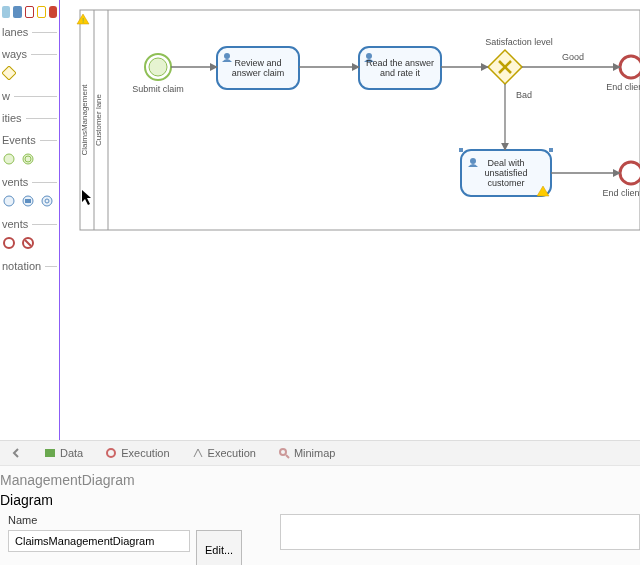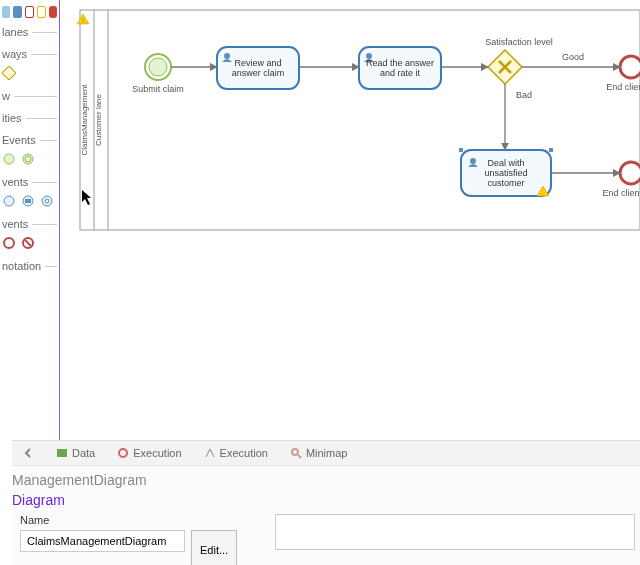--- a/index.html
+++ b/index.html
@@ -27,31 +27,31 @@
   .gateway-x { stroke:#bfa100; stroke-width:2.5; }
   .flow { stroke:#777; stroke-width:1.3; fill:none; marker-end:url(#arrow); }
   .lane-border { stroke:#999; stroke-width:1; fill:none; }
   .vlabel { font-size:8px; fill:#555; text-anchor:middle; }
   .small-label { font-size:9px; fill:#555; text-anchor:middle; }
   .warn-badge { fill:#ffcc00; stroke:#cc9900; stroke-width:0.5; }
   .user-icon { fill:#5e8fc1; }
   .cursor-ptr { fill:#000; }
 
   
-  .bottom { position:absolute; left:12px; right:0; bottom:0; height:125px; background:#fbfbfb; border-top:1px solid #ddd; }
+  .bottom { position:absolute; left:0; right:0; bottom:0; height:125px; background:#fbfbfb; border-top:1px solid #ddd; }
   .tabs { display:flex; gap:14px; padding:4px 6px; border-bottom:1px solid #e5e5e5; background:#f3f3f3; font-size:11px; color:#666; align-items:center;}
   .tab { display:flex; gap:4px; align-items:center; cursor:pointer; padding:2px 4px;}
   .tab-ic { width:12px; height:12px; display:inline-block;}
   .bp-title { padding:6px 2px 2px 0; color:#888; font-size:14px; }
-  .bp-sub   { padding:2px 8px 6px 0; color:#6d28d9; font-size:14px; }
+  .bp-sub   { padding:2px 8px 6px 0; color:#000000; font-size:14px; }
   .form-row { display:flex; gap:38px; padding:0 8px;}
   .form-col { display:flex; flex-direction:column; gap:4px;}
   .form-col label { font-size:11px; color:#333; }
   .name-field { display:flex; gap:6px; }
-  .name-field input { width:165px; height:22px; border:1px solid #ccc; padding:0 6px; font-size:11px; background:#fff;}
+  .name-field input { width:182px; height:22px; border:1px solid #ccc; padding:0 6px; font-size:11px; background:#fff;}
   .name-field button { height:40px; border:1px solid #bbb; background:#f4f4f4; font-size:11px; padding:0 8px; cursor:pointer;}
   .desc-box { width:360px; height:36px; border:1px solid #ccc; background:#fff; }
 </style>
 </head>
 <body>
 
 <div class="palette">
   <div class="palette-top">
     <span class="pt-item" style="background:#9ecae1"></span>
     <span class="pt-item" style="background:#5e8fc1"></span>

